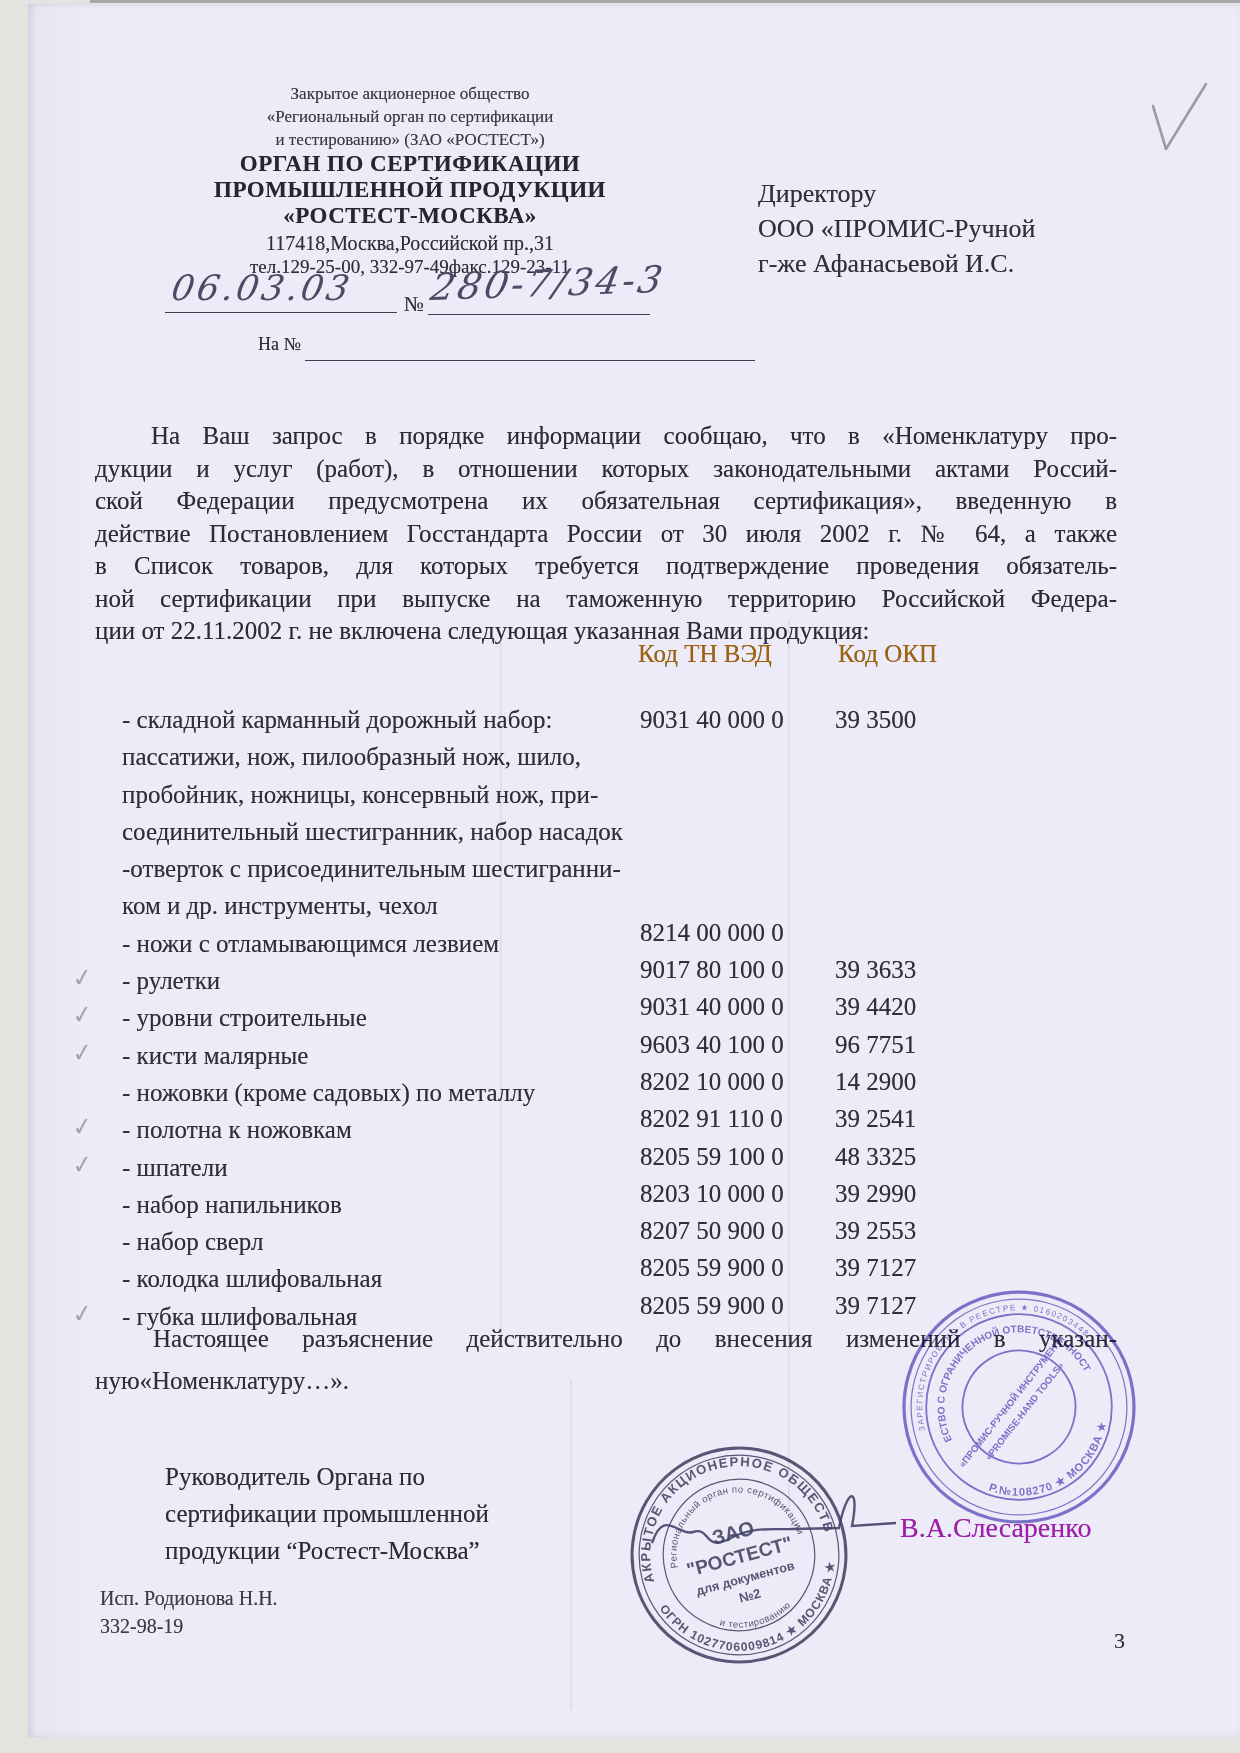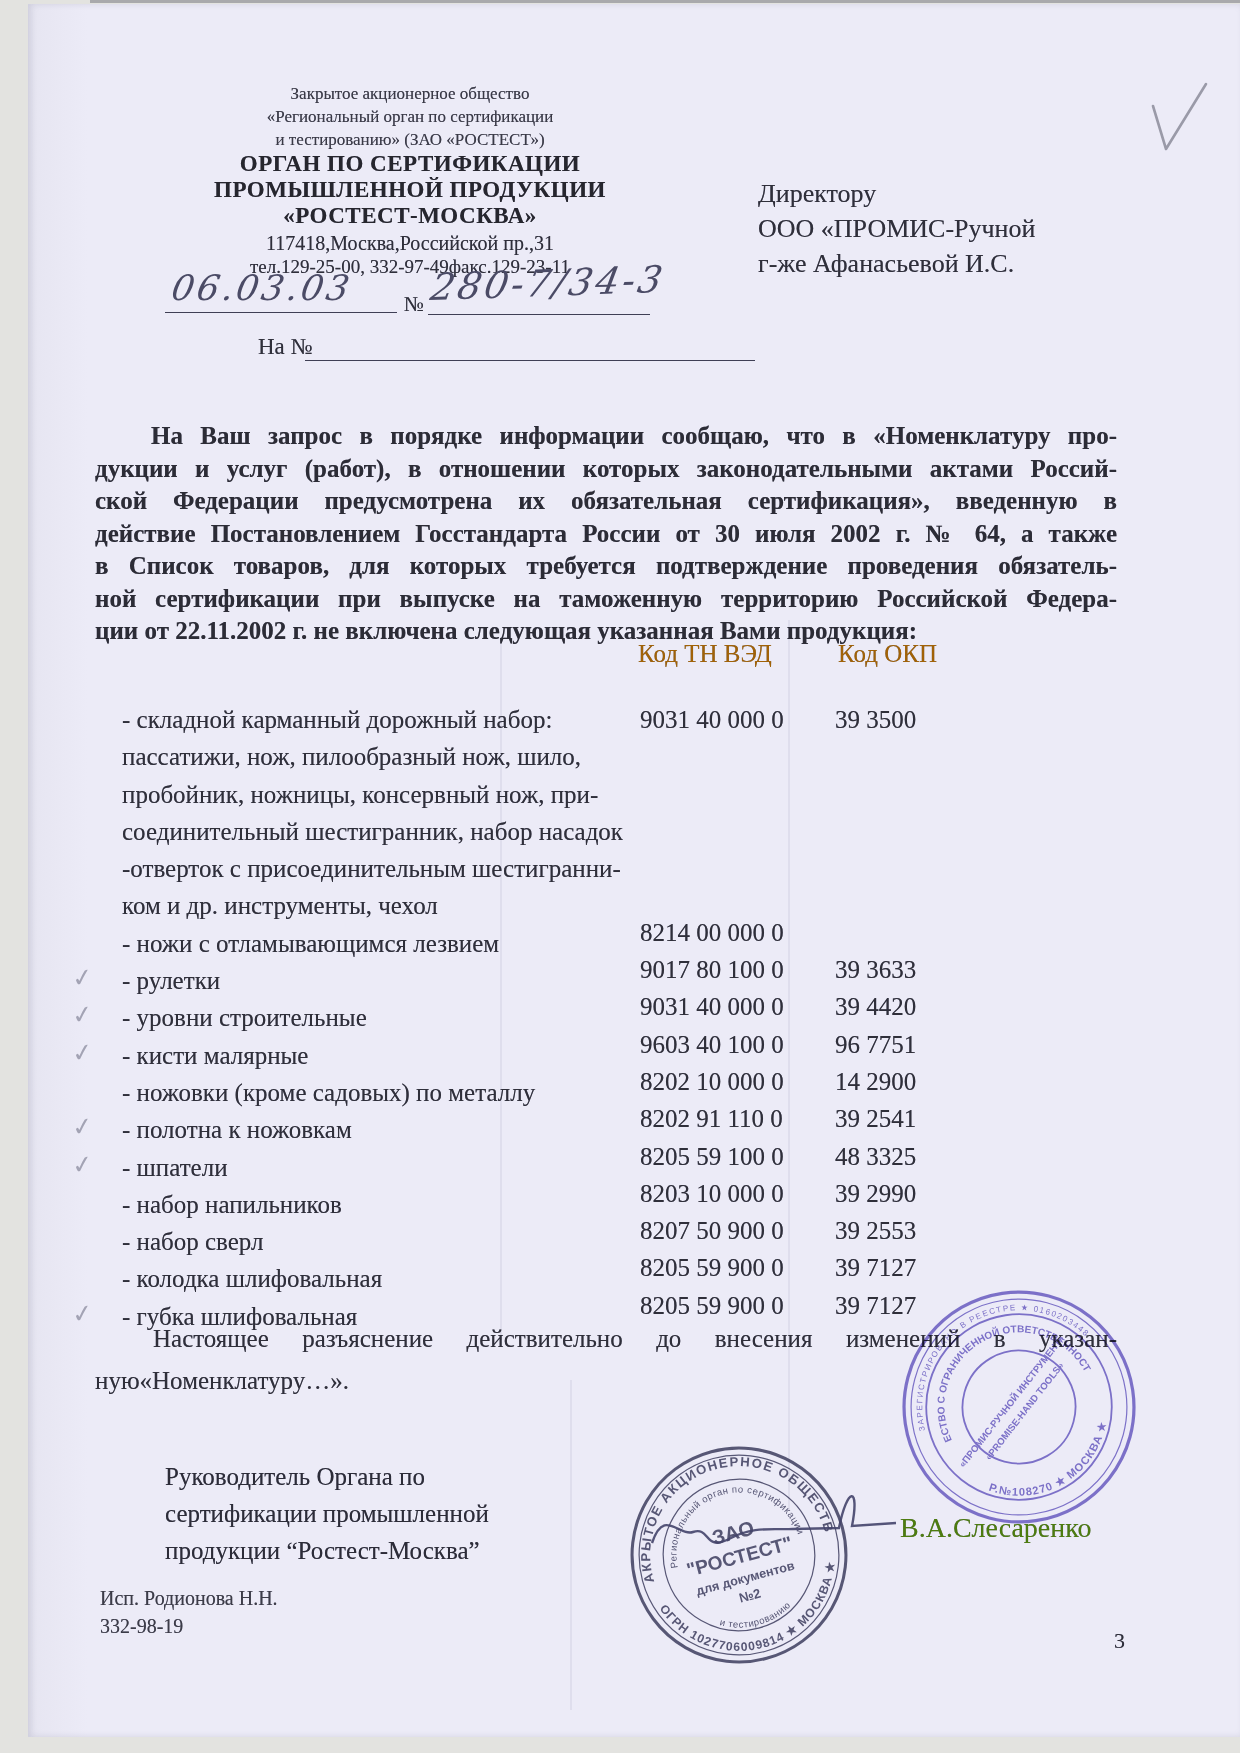--- a/index.html
+++ b/index.html
@@ -23,25 +23,25 @@
   .addressee{position:absolute;left:758px;top:176px;font-size:26px;line-height:35px;}
   .addr-indent{padding-left:10px;}
 
   
   .hand{font-family:"DejaVu Serif", serif;font-style:italic;color:#4b4b66;
         transform:skewX(-10deg);letter-spacing:3px;}
   .hw-date{position:absolute;left:172px;top:268px;font-size:35px;}
   .hw-num{position:absolute;left:432px;top:262px;font-size:37px;transform:skewX(-12deg) rotate(-2deg);}
   .no-label{position:absolute;left:404px;top:292px;font-size:21px;}
   .uline{position:absolute;height:0;border-bottom:1.6px solid #3f3f55;}
-  .reply-ref{position:absolute;left:258px;top:334px;font-size:23px;}
+  .reply-ref{position:absolute;left:258px;top:334px;font-size:18px;}
 
   
   .body-par{position:absolute;left:95px;top:420px;width:1022px;font-size:25px;color:#2c2c36;}
-  .bline{height:32.5px;line-height:32.5px;text-align:justify;text-align-last:justify;white-space:nowrap;font-weight:bold;}
+  .bline{height:32.5px;line-height:32.5px;text-align:justify;text-align-last:justify;white-space:nowrap;}
   .bline.first{text-indent:56px;}
   .bline.last{text-align:center;text-align-last:left;}
 
   
   .col-head{position:absolute;top:640px;font-size:25px;color:#a16207;}
   .col-head.tn{left:638px;} .col-head.okp{left:838px;}
 
   
   .plist{position:absolute;left:98px;top:706px;width:1040px;font-size:25px;}
   .prow{position:relative;height:37.3px;}
@@ -52,21 +52,21 @@
   .tick{position:absolute;left:-26px;top:-4px;font-family:"DejaVu Sans",sans-serif;
         font-size:25px;color:#a3a3b4;transform:rotate(-8deg);text-shadow:none;}
 
   
   .closing{position:absolute;left:95px;top:1318px;width:1022px;font-size:25px;}
   .cline1{height:42px;line-height:42px;text-align:justify;text-align-last:justify;white-space:nowrap;text-indent:58px;}
   .cline2{height:42px;line-height:42px;}
 
   
   .sig-block{position:absolute;left:165px;top:1458px;font-size:25px;line-height:37px;color:#2c2c38;}
-  .sig-name{position:absolute;left:900px;top:1512px;font-size:28px;color:#4d7c0f;}
+  .sig-name{position:absolute;left:900px;top:1512px;font-size:28px;color:#a21caf;}
 
   
   .footer{position:absolute;left:100px;top:1584px;font-size:20px;line-height:28px;color:#3c3c48;}
   .pageno{position:absolute;left:1114px;top:1628px;font-size:22px;}
 
   
   .stamp{position:absolute;mix-blend-mode:multiply;filter:blur(.4px);}
   .stamp-rostest{left:626px;top:1442px;width:226px;height:226px;opacity:.88;}
   .stamp-promis{left:898px;top:1286px;width:242px;height:242px;opacity:.82;}
   .overlay-svg{position:absolute;left:0;top:0;pointer-events:none;}

